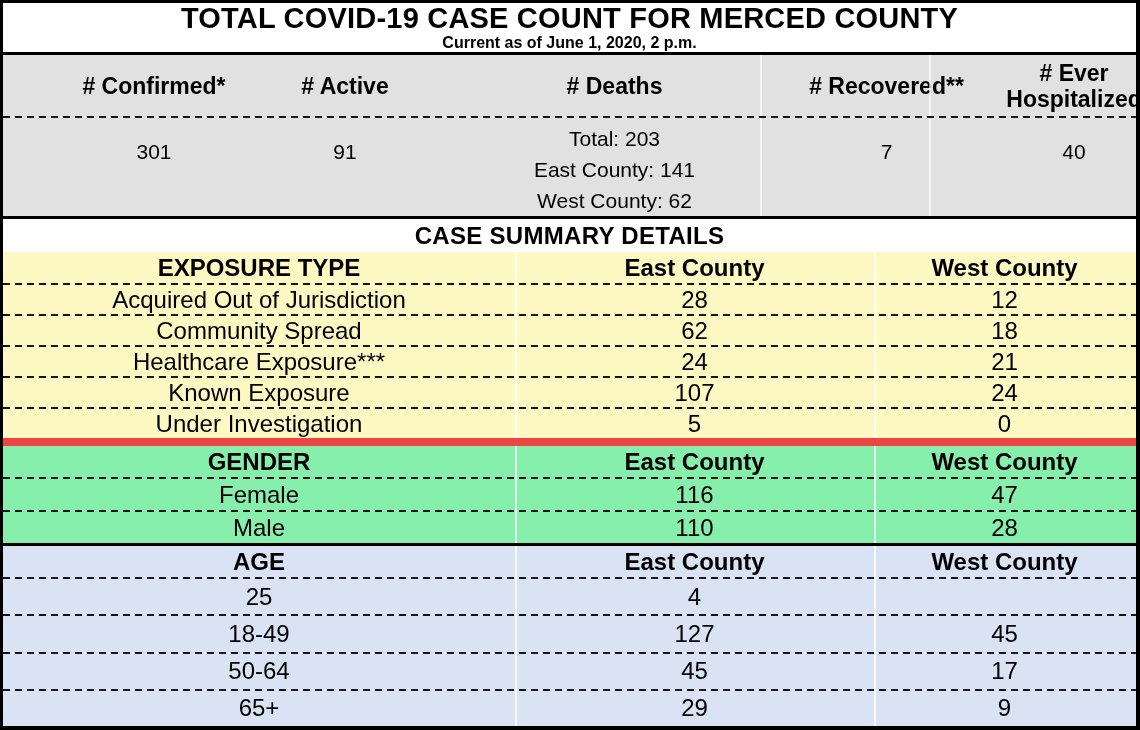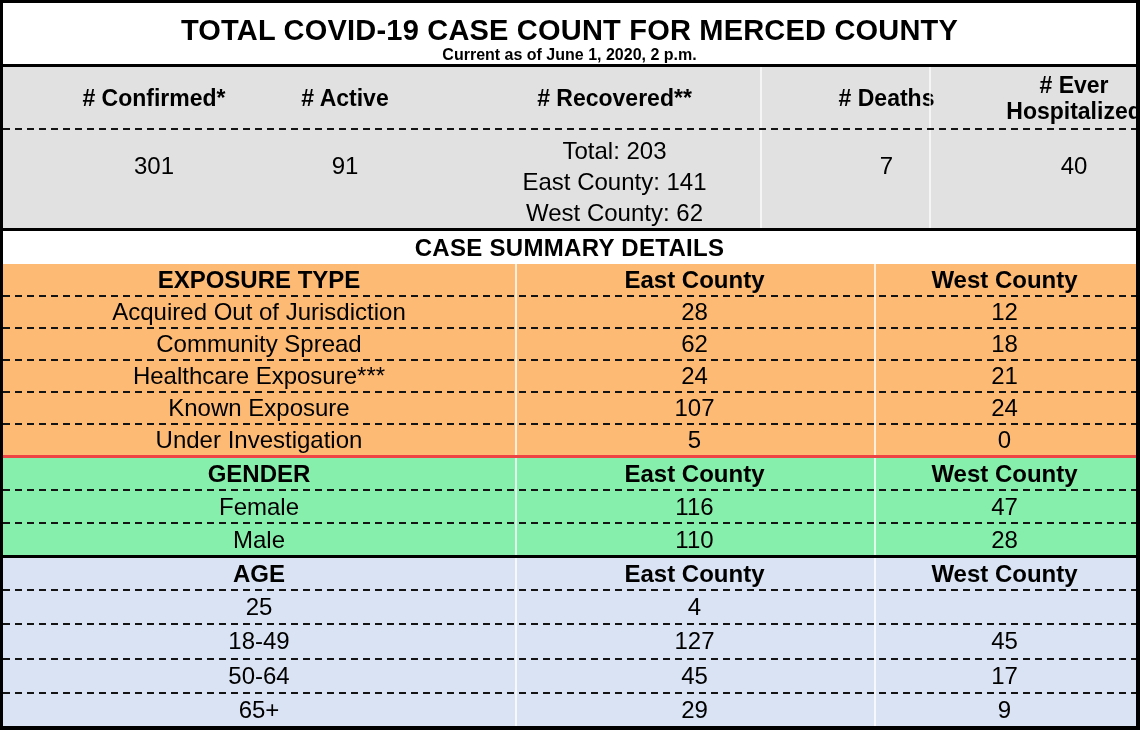--- a/index.html
+++ b/index.html
@@ -12,55 +12,55 @@
     border-top-width:3px; border-left-width:3px;
     display:flex; flex-direction:column;
     background:#fff;
     overflow:hidden;
   }
 
   
   .title-block{
     flex:0 0 52px;
     display:flex; flex-direction:column; justify-content:center; align-items:center;
-    background:#fff; border-bottom:3px solid #000;margin-top:12px;
+    background:#fff; border-bottom:3px solid #000;
   }
   .main-title{ font-size:29px; font-weight:bold; line-height:31px; letter-spacing:0.2px; }
   .sub-title{ font-size:16px; font-weight:bold; line-height:18px; }
 
   
   .stats{
     flex:0 0 160px; position:relative;
     background:#e1e1e1; border-bottom:3px solid #000;
     display:flex; flex-direction:column;
   }
   .stats-grid{ display:grid; grid-template-columns:218px 164px 375px 169px 206px; text-align:center;padding-left:42px; }
   .stats-head{ flex:0 0 61px; align-items:center; font-weight:bold; font-size:23px; line-height:26px; }
-  .stats-vals{ flex:1 1 auto; align-items:start; font-size:24px; }
+  .stats-vals{ flex:1 1 auto; align-items:start; font-size:21px; }
   .stat-val{ padding-top:22px; }
   .stat-rec{ padding-top:5px; line-height:31px; }
   .stats-head > div{ padding:0 6px; }
 
   
   .dashed{
     flex:0 0 2px; height:2px; width:100%;
     background:repeating-linear-gradient(90deg,#141414 0px,#141414 7px,transparent 7px,transparent 12px);
     position:relative; z-index:2;
   }
 
   
   .details-title{
     flex:0 0 33px; background:#fff;
     font-size:24px; font-weight:bold; line-height:33px; text-align:center;
     letter-spacing:0.3px;
   }
 
   
   .sec{ position:relative; display:flex; flex-direction:column; }
-  .sec-exposure{ flex:0 0 194px; background:#fdba74; border-bottom:3px solid #ef4444; }
+  .sec-exposure{ flex:0 0 194px; background:#fef9c3; border-bottom:8px solid #ef4444; }
   .sec-gender{ flex:0 0 100px; background:#86efac; border-bottom:3px solid #000; }
   .sec-age{ flex:1 1 auto; background:#dae3f3; }
 
   .row3{
     display:grid; grid-template-columns:512px 359px 261px;
     align-items:center; text-align:center;
     flex:1 1 0; font-size:24px; line-height:26px;
     position:relative; z-index:1;
   }
   .sec-hdr{ flex:0 0 31px; font-weight:bold; }
@@ -85,22 +85,22 @@
     <div class="sub-title">Current as of June 1, 2020, 2 p.m.</div>
   </div>
 
   <div class="stats">
     <div class="vline s1"></div>
     <div class="vline s2"></div>
 
     <div class="stats-grid stats-head">
       <div># Confirmed*</div>
       <div># Active</div>
+      <div># Deaths</div>
       <div># Recovered**</div>
-      <div># Deaths</div>
       <div># Ever Hospitalized</div>
     </div>
 
     <div class="dashed"></div>
 
     <div class="stats-grid stats-vals">
       <div class="stat-val">301</div>
       <div class="stat-val">91</div>
       <div class="stat-rec">
         <div>Total: 203</div>

